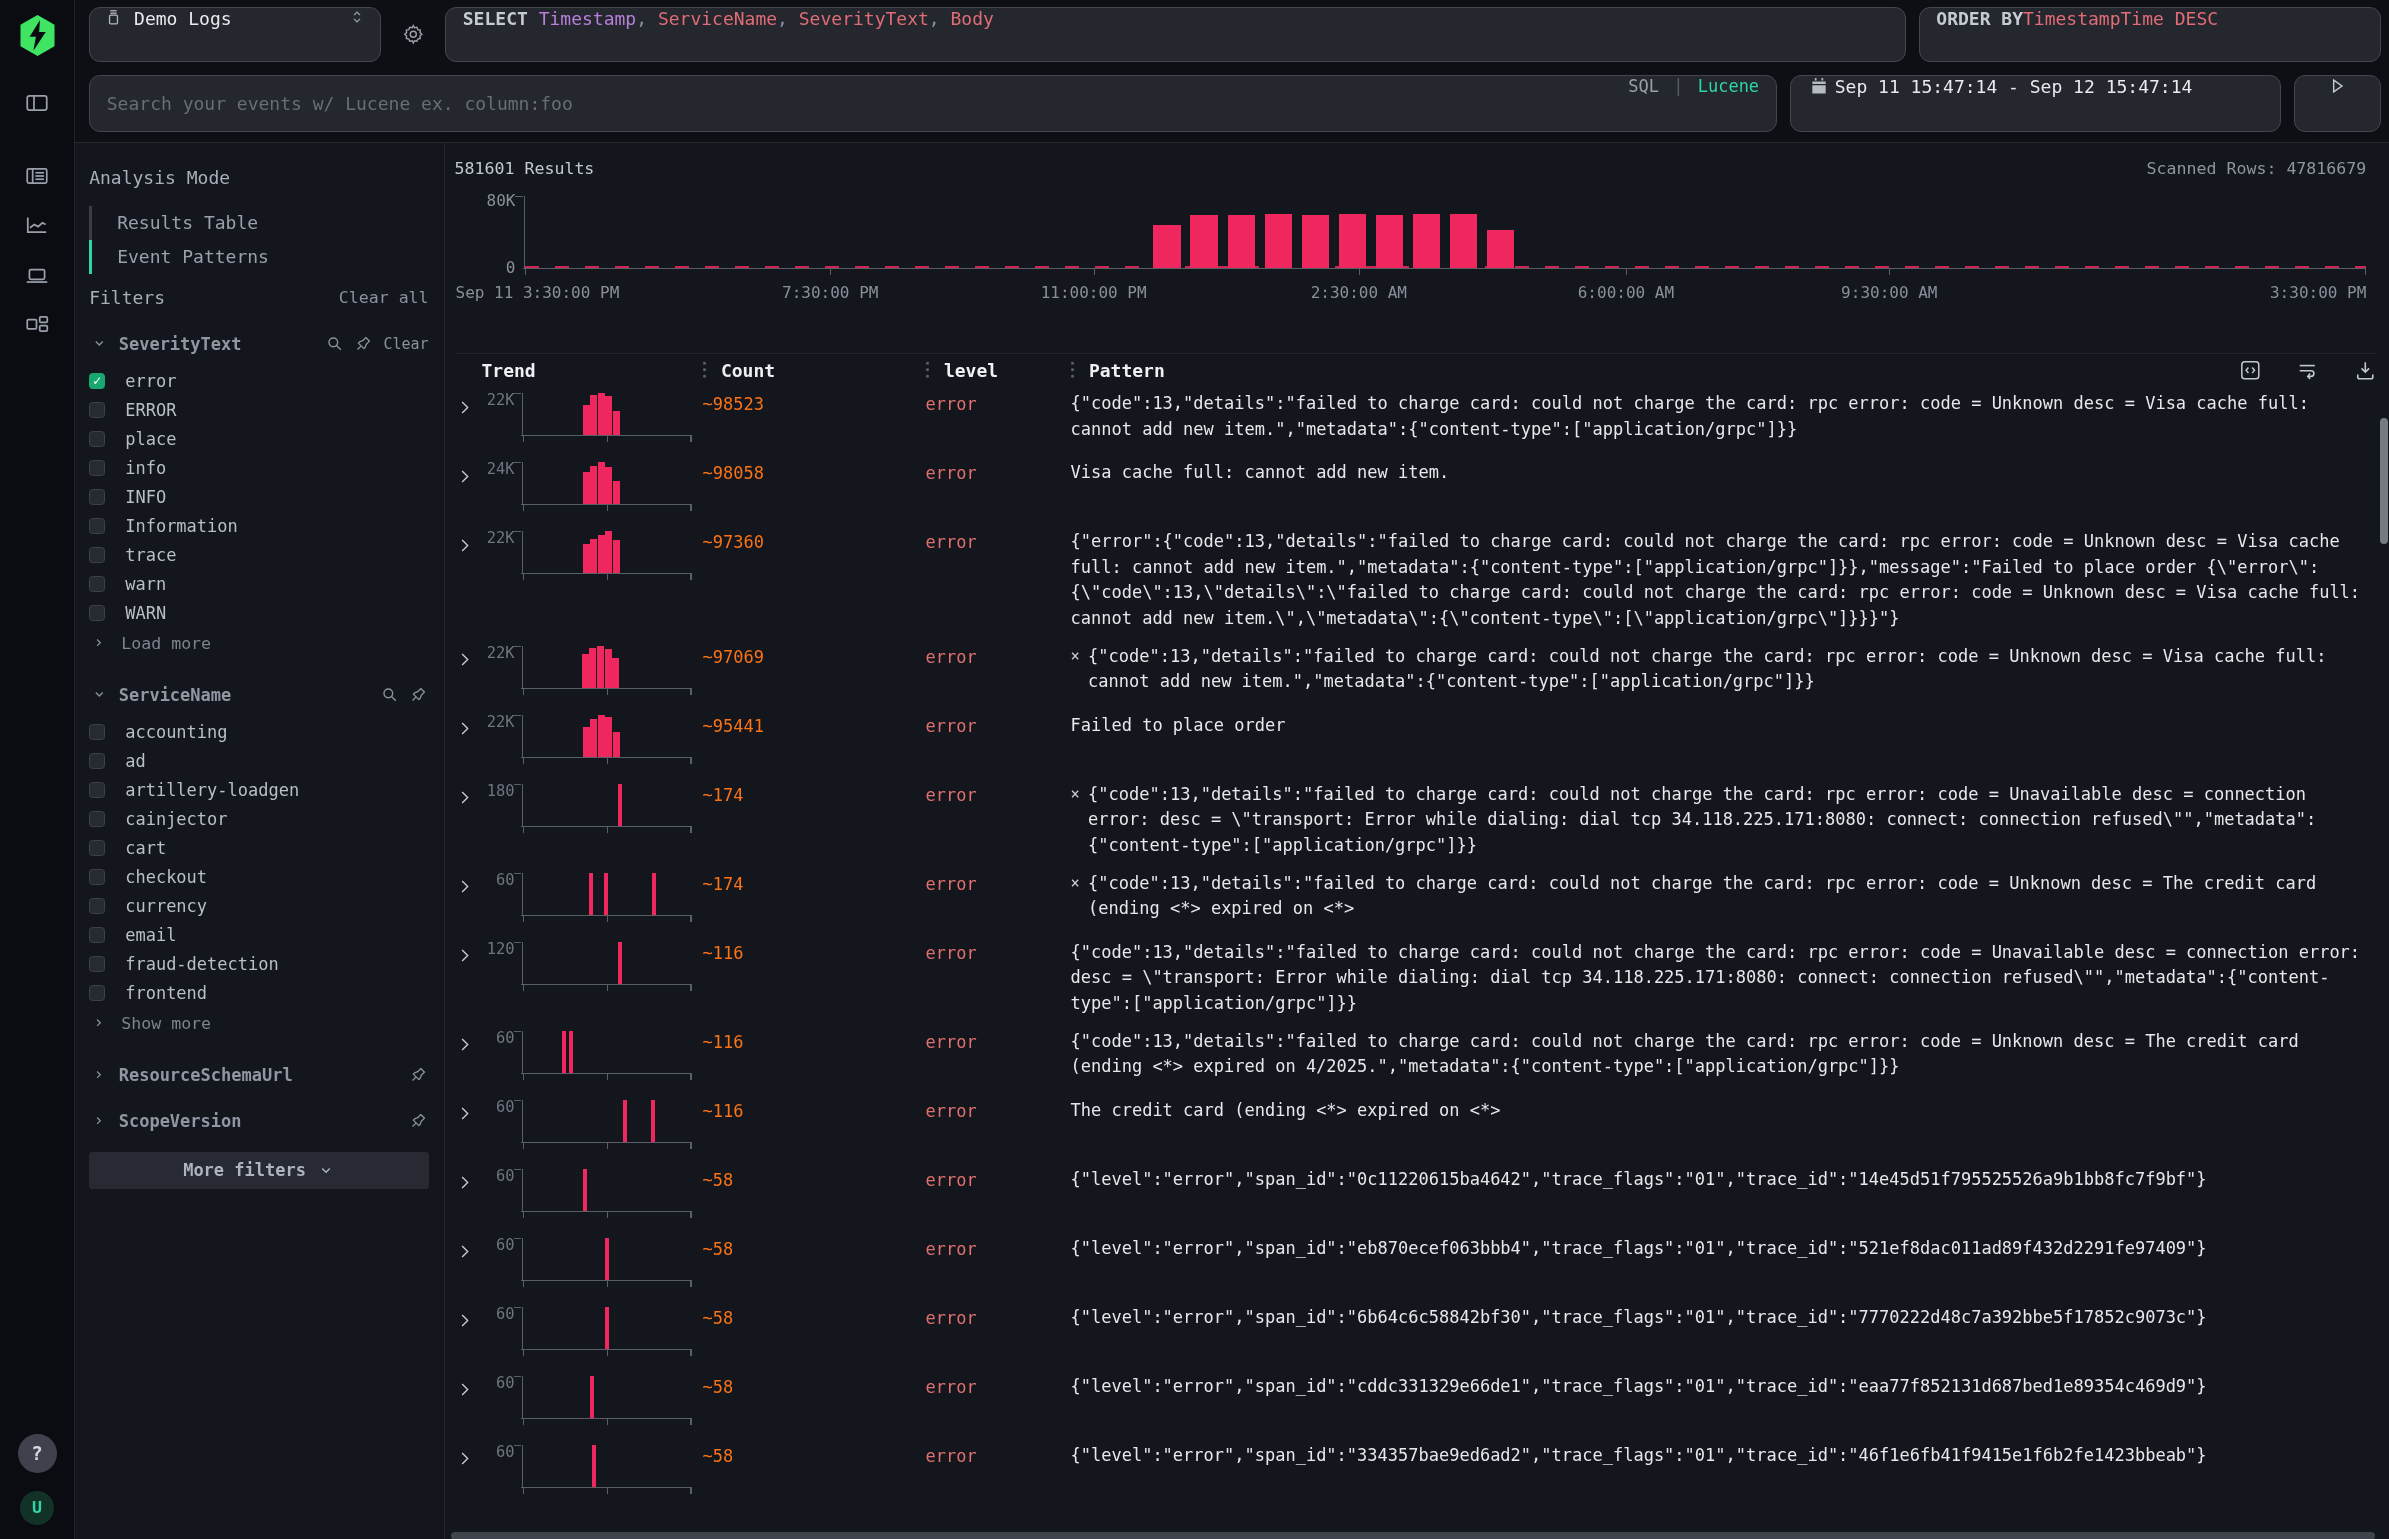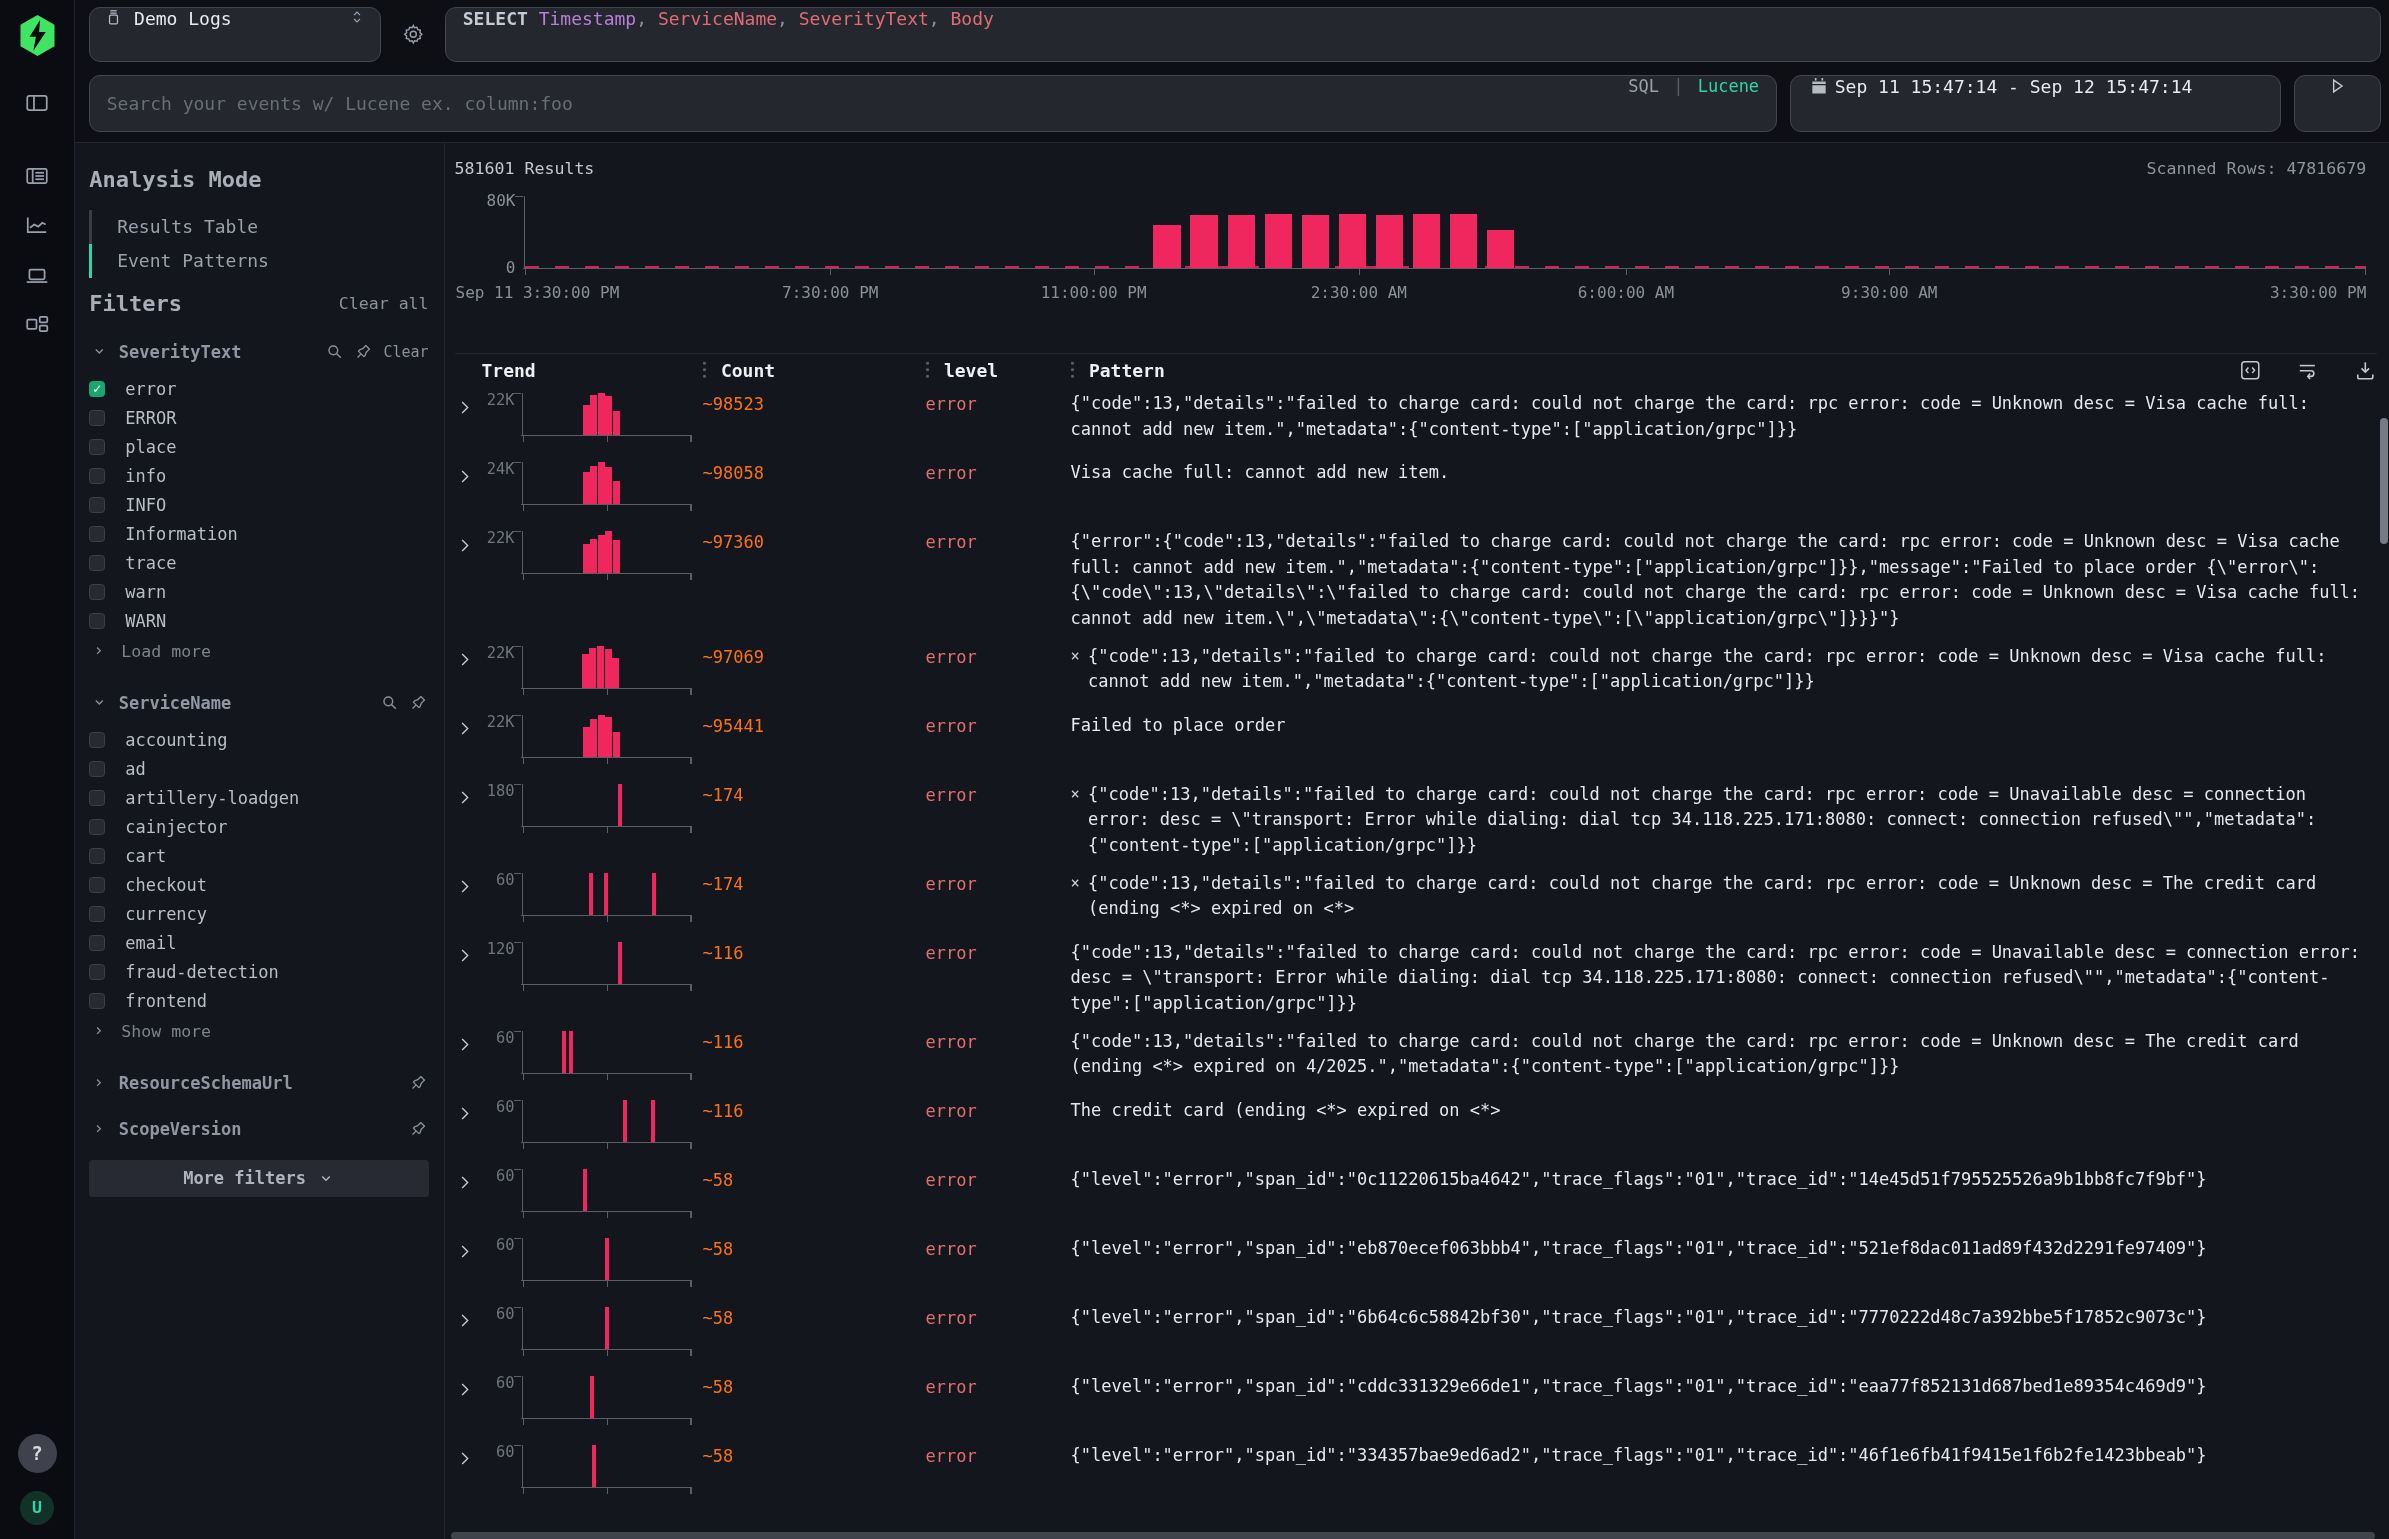--- a/index.html
+++ b/index.html
@@ -47,21 +47,21 @@
   .mode-div { color:#585d68; font-size:17px; }
   .mode-lucene { color:#2fd6a5; font-size:17px; }
   .date-box { width:491px; height:57px; padding:0 18px; gap:6px; }
   .run-box { width:87px; height:57px; justify-content:center; color:#c6cad2; }
 
   .content { display:flex; flex:1; min-height:0; }
 
   
   .filters { width:370px; flex-shrink:0; border-right:0.6px solid #23262e; padding:24px 15.4px 0 14.2px;
     overflow:hidden; }
-  .side-title { color:#a9aeb9; font-weight:bold; font-size:22px; }
+  .side-title { color:#a9aeb9; font-weight:normal; font-size:18px; }
   .mode-list { margin-top:18px; }
   .mode-item { display:flex; align-items:stretch; height:34px; cursor:pointer; }
   .mode-item .bar { width:3px; background:#3a3d46; flex-shrink:0; }
   .mode-item.active .bar { background:#2fd6a5; }
   .mode-item .lbl { color:#9aa0ac; font-size:18px; display:flex; align-items:center; padding-left:25px; }
   .filters-head { margin-top:13px; display:flex; justify-content:space-between; align-items:center; }
   .clear-all { color:#8b919c; font-size:16.6px; cursor:pointer; }
   .fgroup { margin-top:26px; }
   .fgroup-head { display:flex; align-items:center; gap:9.5px; }
   .fgroup-name { color:#9097a2; font-weight:bold; font-size:17px; flex:0 0 auto; }
@@ -209,20 +209,24 @@
         </div>
         <div class="gear-btn">
           <svg viewBox="0 0 24 24" width="22.6" height="22.6" fill="none" stroke="currentColor" stroke-width="1.5">
               <circle cx="12" cy="12" r="3.2"></circle>
               <path d="M12 2.8l1.2 2.3 2.6-.5 1 2.4 2.6.6-.3 2.6 2 1.8-2 1.8.3 2.6-2.6.6-1 2.4-2.6-.5-1.2 2.3-1.2-2.3-2.6.5-1-2.4-2.6-.6.3-2.6-2-1.8 2-1.8-.3-2.6 2.6-.6 1-2.4 2.6.5z"></path>
             </svg>
         </div>
         <div class="box query-box">
           <span><span class="tok-keyword">SELECT </span><span class="tok-purple">Timestamp</span><span class="tok-plain">, </span><span class="tok-red">ServiceName</span><span class="tok-plain">, </span><span class="tok-red">SeverityText</span><span class="tok-plain">, </span><span class="tok-red">Body</span></span>
         </div>
+        <div class="box orderby-box">
+          <span class="kw">ORDER BY </span>
+          <span class="tok-red">TimestampTime DESC</span>
+        </div>
       </div>
       <div class="tb-row">
         <div class="box search-box">
           <input type="text" placeholder="Search your events w/ Lucene ex. column:foo" style="">
           <span class="mode-sql">SQL</span>
           <span class="mode-div">|</span>
           <span class="mode-lucene">Lucene</span>
         </div>
         <div class="box date-box">
           <span>

